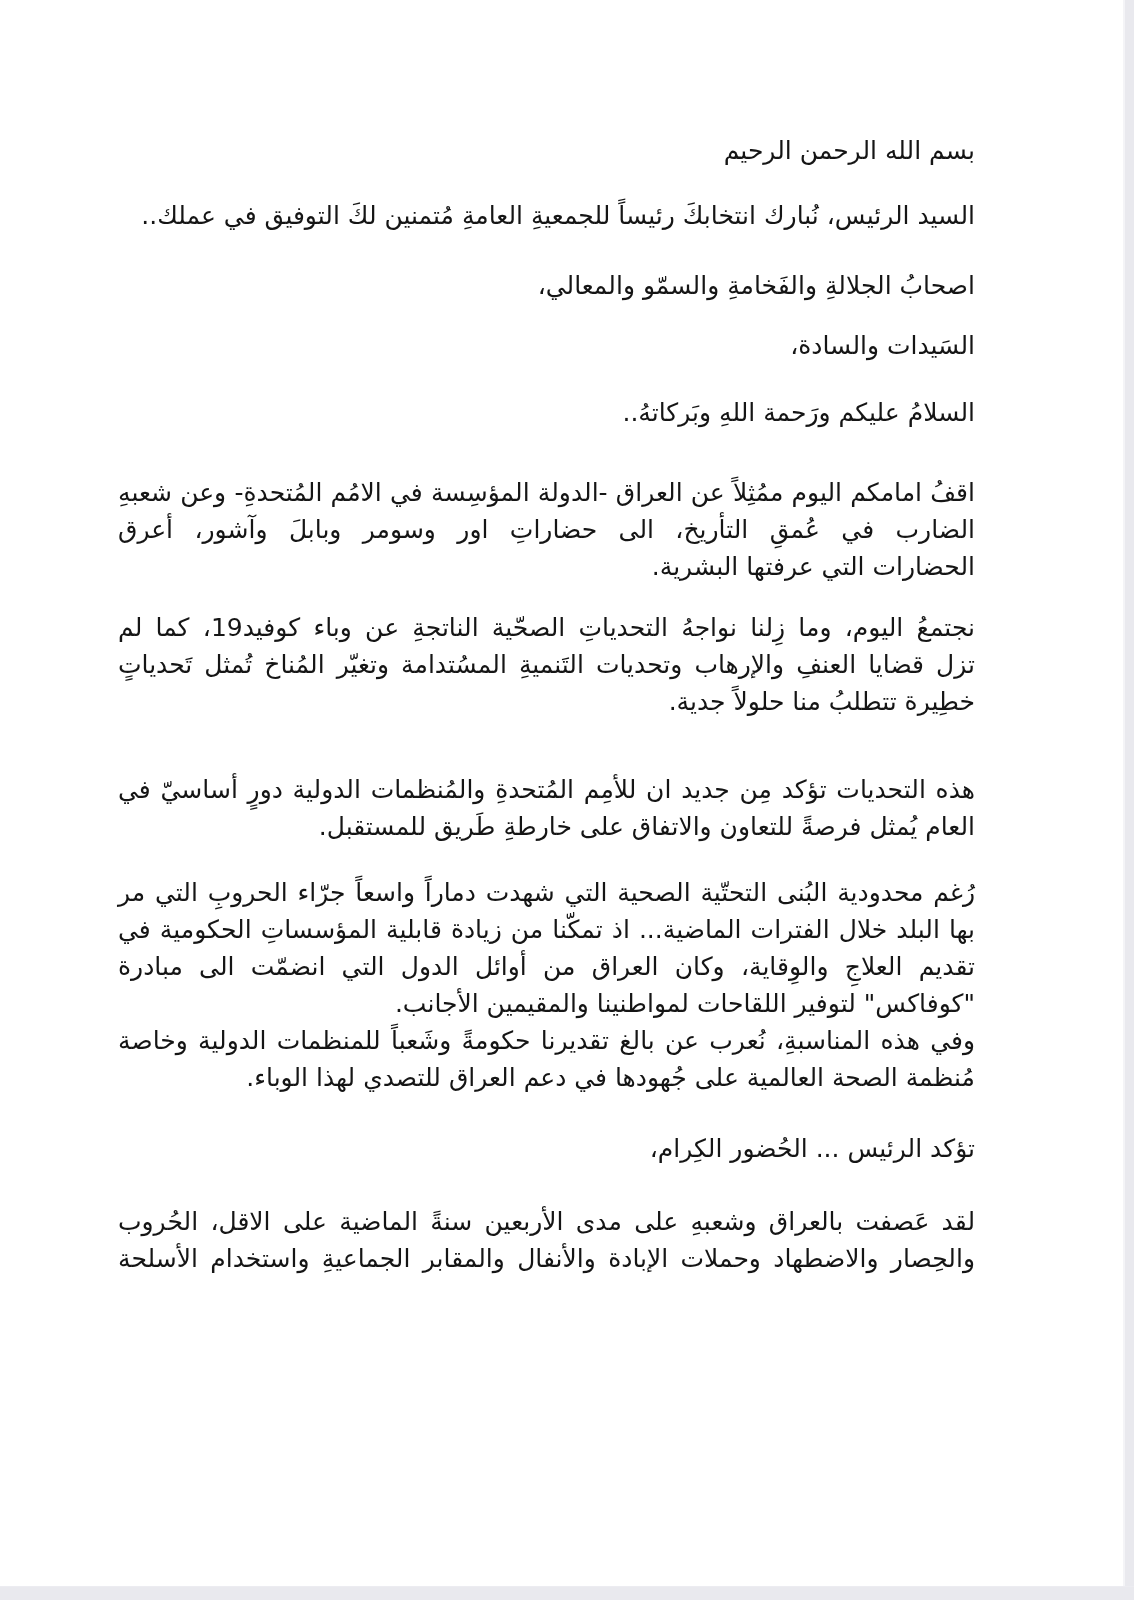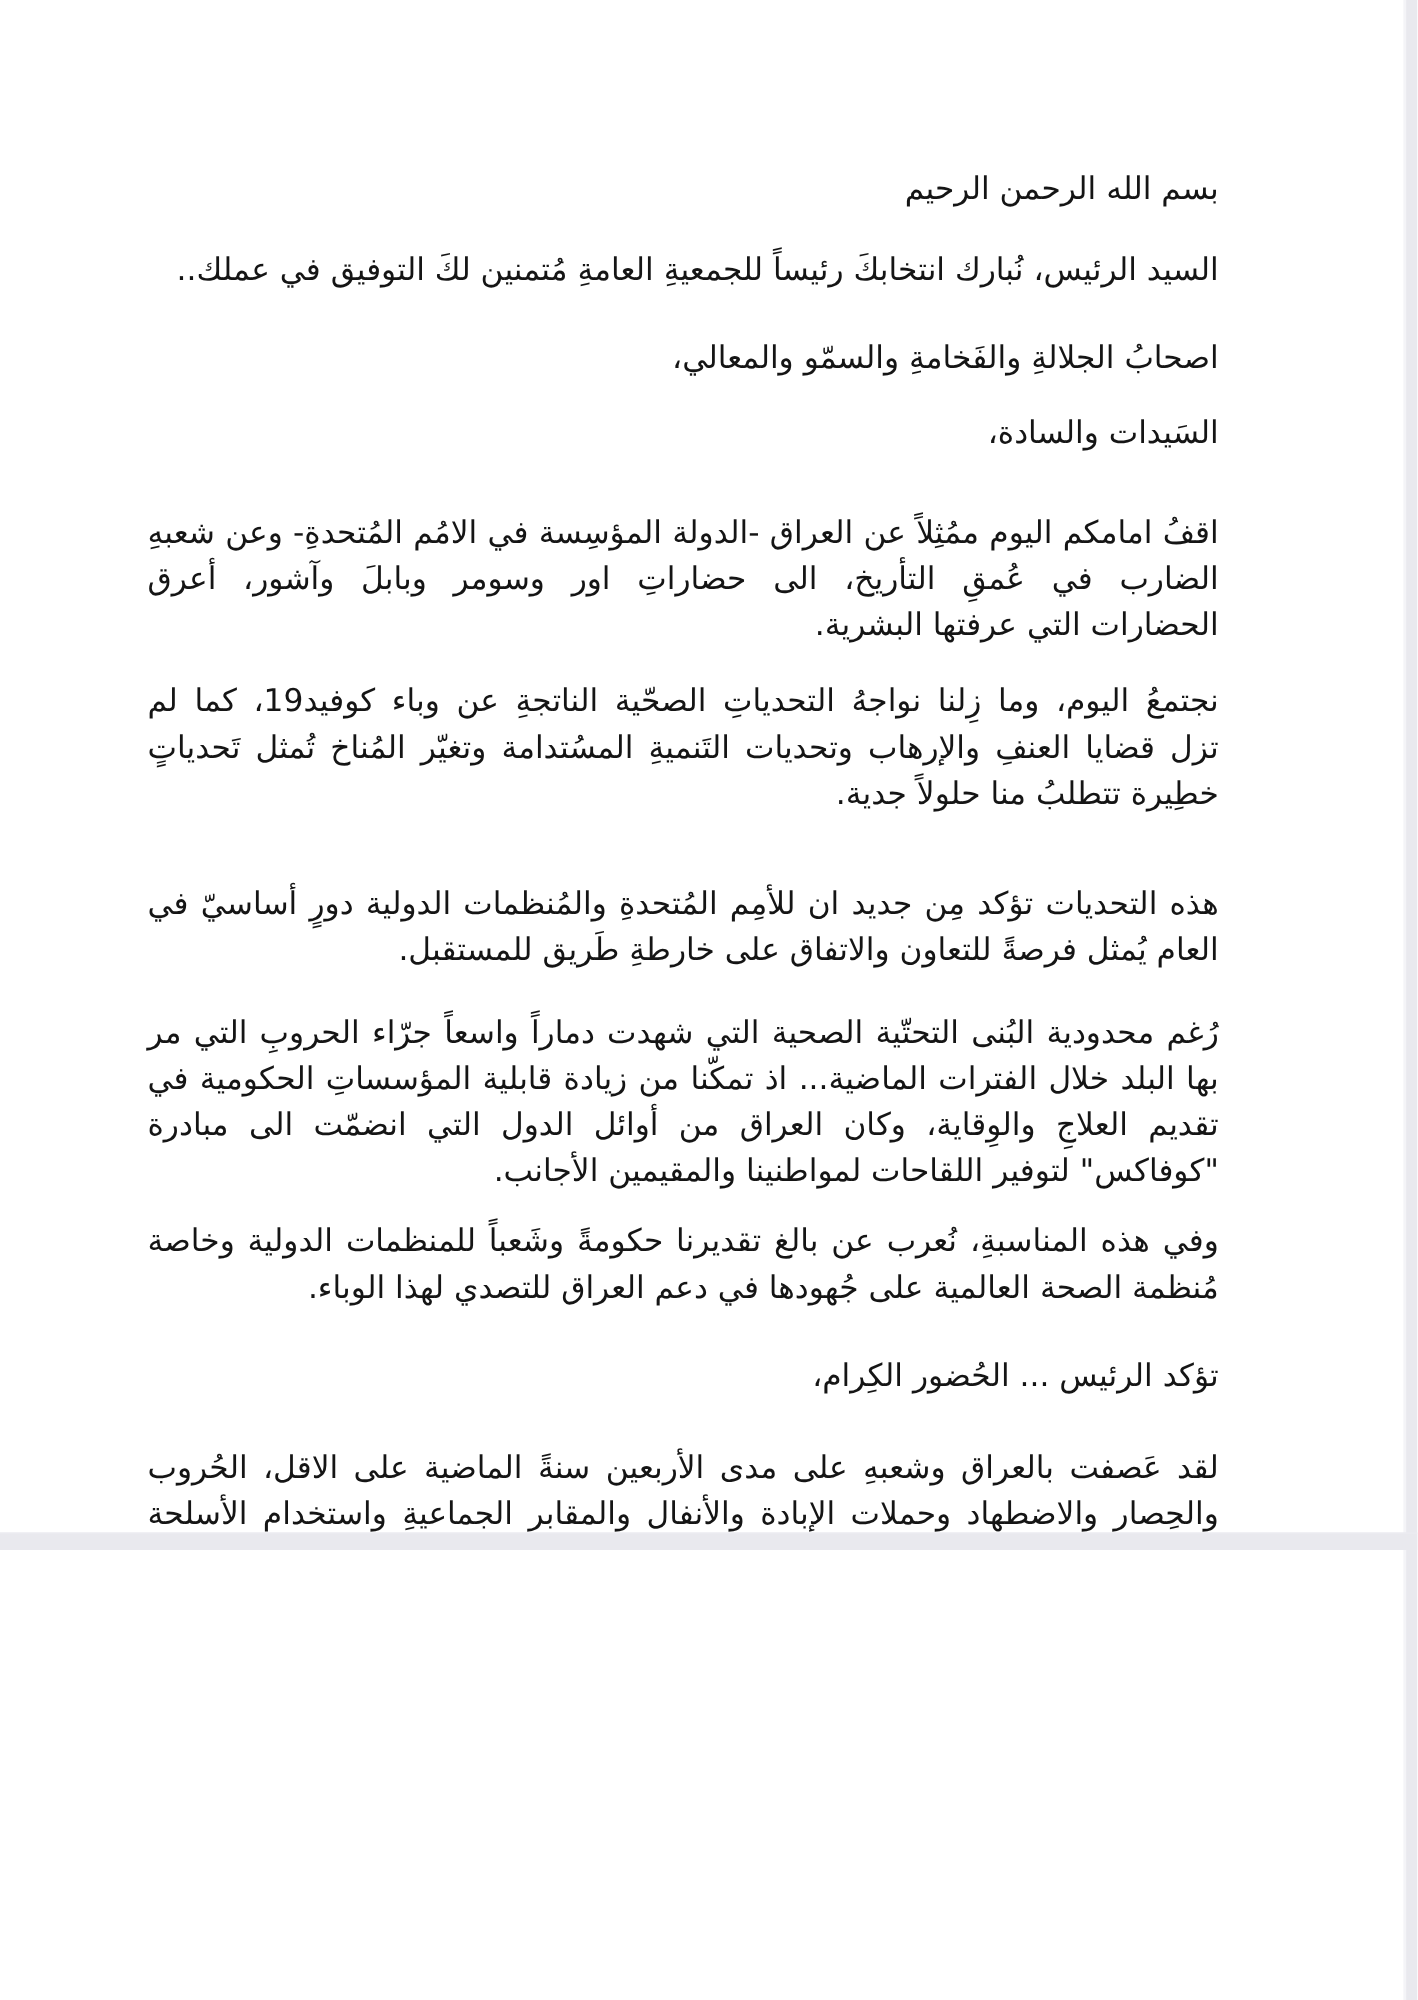--- a/index.html
+++ b/index.html
@@ -7,21 +7,21 @@
     padding: 0;
     width: 1134px;
     height: 1600px;
     background: #ffffff;
     overflow: hidden;
     font-family: "DejaVu Sans", sans-serif;
   }
   .viewport {
     position: relative;
     width: 1134px;
-    height: 1240px;
+    height: 1600px;
     background: #ffffff;
   }
   
   .page {
     position: absolute;
     left: 0;
     top: 0;
     width: 1125px;
     height: 1587px;
     background: #ffffff;
@@ -71,34 +71,35 @@
   }
   
   .b2  { margin-top: 28px; }
   .b3  { margin-top: 33px; }
   .b4  { margin-top: 23px; }
   .b5  { margin-top: 30px; }
   .b6  { margin-top: 43px; }
   .b7  { margin-top: 24px; }
   .b8  { margin-top: 51px; }
   .b9  { margin-top: 29px; }
-  .b10 { margin-top: 19px; }
+  .b10 { }
   .b11 { margin-top: 34px; }
   .b12 { margin-top: 36px; }
 </style>
 </head>
 <body>
 
 <div class="viewport">
   <div class="page" style="background: rgb(255, 255, 255);">
     <div class="content" style="color: rgb(21, 21, 21);">
         <div class="line b1">بسم الله الرحمن الرحيم</div>
         <div class="line b2">السيد الرئيس، نُبارك انتخابكَ رئيساً للجمعيةِ العامةِ مُتمنين لكَ التوفيق في عملك..</div>
         <div class="line b3">اصحابُ الجلالةِ والفَخامةِ والسمّو والمعالي،</div>
         <div class="line b4">السَيدات والسادة،</div>
+        <div class="line b5">السلامُ عليكم ورَحمة اللهِ وبَركاتهُ..</div>
         <div class="para b6">
           <div class="pline">اقفُ امامكم اليوم ممُثِلاً عن العراق -الدولة المؤسِسة في الامُم المُتحدةِ- وعن شعبهِ</div>
           <div class="pline">الضارب في عُمقِ التأريخ، الى حضاراتِ اور وسومر وبابلَ وآشور، أعرق</div>
           <div class="pline last">الحضارات التي عرفتها البشرية.</div>
         </div>
         <div class="para b7">
           <div class="pline">نجتمعُ اليوم، وما زِلنا نواجهُ التحدياتِ الصحّية الناتجةِ عن وباء كوفيد19، كما لم</div>
           <div class="pline">تزل قضايا العنفِ والإرهاب وتحديات التَنميةِ المسُتدامة وتغيّر المُناخ تُمثل تَحدياتٍ</div>
           <div class="pline last">خطِيرة تتطلبُ منا حلولاً جدية.</div>
         </div>

